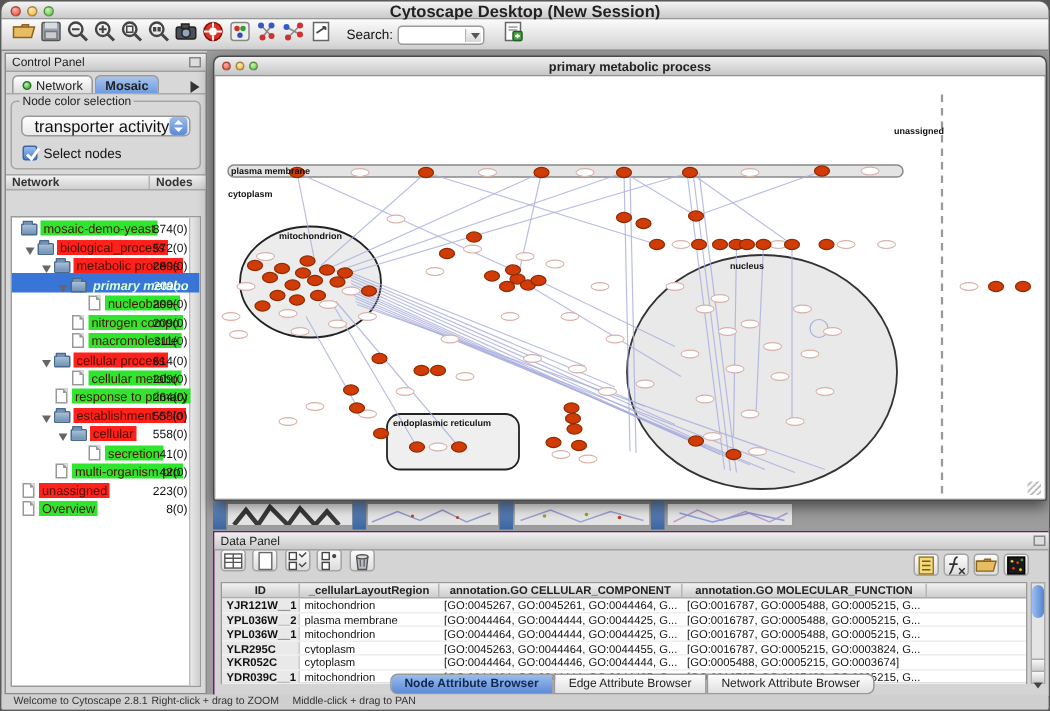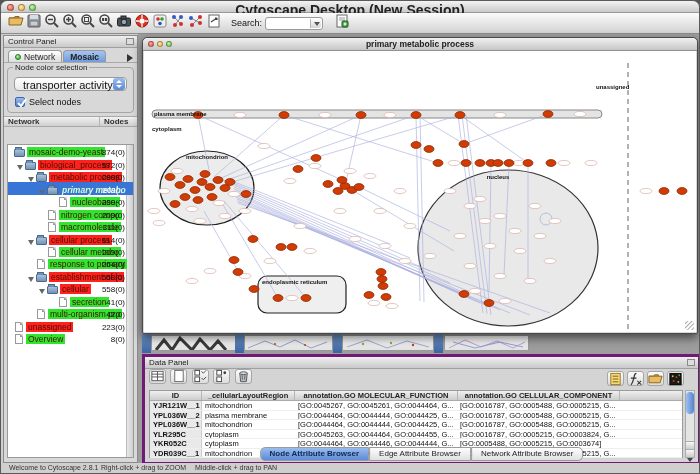--- a/index.html
+++ b/index.html
@@ -5,21 +5,21 @@
   * { margin:0; padding:0; box-sizing:border-box; }
   html,body { background:#555; font-family:"Liberation Sans", sans-serif; }
   #app { position:relative; width:700px; height:474px; background:#cfcfcf;
          border:1px solid #5a5a5a; border-radius:7px 7px 2px 2px; overflow:hidden; }
 
   
   .titlebar { position:absolute; left:0; top:0; width:100%; height:12px;
     background:linear-gradient(#f4f4f4,#cacaca); border-bottom:1px solid #989898;
     border-radius:7px 7px 0 0; }
   .titlebar .tt { position:absolute; width:100%; text-align:center; top:1px;
-    font-size:14px; font-weight:bold; color:#222; }
+    font-size:11px; font-weight:bold; color:#222; }
   .lights { position:absolute; left:6px; top:3px; display:flex; gap:4px; }
   .light { width:7px; height:7px; border-radius:50%; border:1px solid rgba(0,0,0,.35); }
   .l-red{background:radial-gradient(circle at 35% 30%,#ffb3a8,#ee4b36);}
   .l-yel{background:radial-gradient(circle at 35% 30%,#ffe9a8,#f5b43c);}
   .l-grn{background:radial-gradient(circle at 35% 30%,#c8f5b0,#61c348);}
 
   
   .toolbar { position:absolute; left:0; top:12px; width:100%; height:21px;
     background:linear-gradient(#fbfbfb,#d2d2d2); border-bottom:1px solid #8d8d8d;
     display:flex; align-items:center; padding-left:6px; }
@@ -113,21 +113,21 @@
     background:repeating-linear-gradient(135deg,#fff,#fff 1px,#aaa 2px,#fff 3px); }
 
   
   .bw { position:absolute; height:20px; top:333px; }
   .bw .bar { position:absolute; top:0; width:9px; height:19px; background:linear-gradient(#6d94c8,#3c64a0); }
   .bw .frag { position:absolute; top:1px; height:16px; background:linear-gradient(#fdfdfd,#e2e2e2);
     border:1px solid #9a9a9a; overflow:hidden; }
 
   
   .dpanel { position:absolute; left:141px; top:353px; width:559px; height:111px;
-    background:#d4d4d4; border:3px solid #701a75; }
+    background:#d4d4d4; border:1px solid #701a75; }
   .dp-tools { height:19px; display:flex; align-items:center; padding:0 4px; gap:3px; position:relative;}
   .dbtn { width:17px; height:15px; border:1px solid #a5a5a5; border-radius:3px;
     background:linear-gradient(#fcfcfc,#dcdcdc); display:inline-flex; align-items:center; justify-content:center;}
   .dp-right { position:absolute; right:14px; display:flex; gap:3px; }
   .dtable { position:absolute; left:4px; top:33px; right:15px; height:68px; background:#fff;
     border:1px solid #9a9a9a; font-size:7.5px; }
   .dhead { display:flex; height:10px; background:linear-gradient(#f0f0f0,#cdcdcd);
     border-bottom:1px solid #aaa; font-weight:bold; color:#222; }
   .dhead div { border-right:1px solid #b5b5b5; text-align:center; overflow:hidden; white-space:nowrap; }
   .drow { display:flex; height:9.5px; border-bottom:1px solid #eee; color:#111; }
@@ -686,22 +686,22 @@
               <circle cx="6" cy="10" r="1" fill="#d04020"></circle>
               <circle cx="11" cy="11" r="1" fill="#e0c030"></circle>
             </svg>
           </span>
         </span>
     </div>
     <div class="dtable">
       <div class="dhead" id="dt-head">
           <div style="width: 52px;">ID</div>
           <div style="width: 93px;">_cellularLayoutRegion</div>
+          <div style="width: 162px;">annotation.GO CELLULAR_COMPONENT</div>
           <div style="width: 163px;">annotation.GO MOLECULAR_FUNCTION</div>
-          <div style="width: 162px;">annotation.GO CELLULAR_COMPONENT</div>
         </div>
       <div id="dt-rows">
           <div class="drow">
             <div class="c0" style="width: 52px;">YJR121W__1</div>
             <div class="" style="width: 93px;">mitochondrion</div>
             <div class="" style="width: 162px;">[GO:0045267, GO:0045261, GO:0044464, G...</div>
             <div class="" style="width: 163px;">[GO:0016787, GO:0005488, GO:0005215, G...</div>
           </div>
           <div class="drow">
             <div class="c0" style="width: 52px;">YPL036W__2</div>

